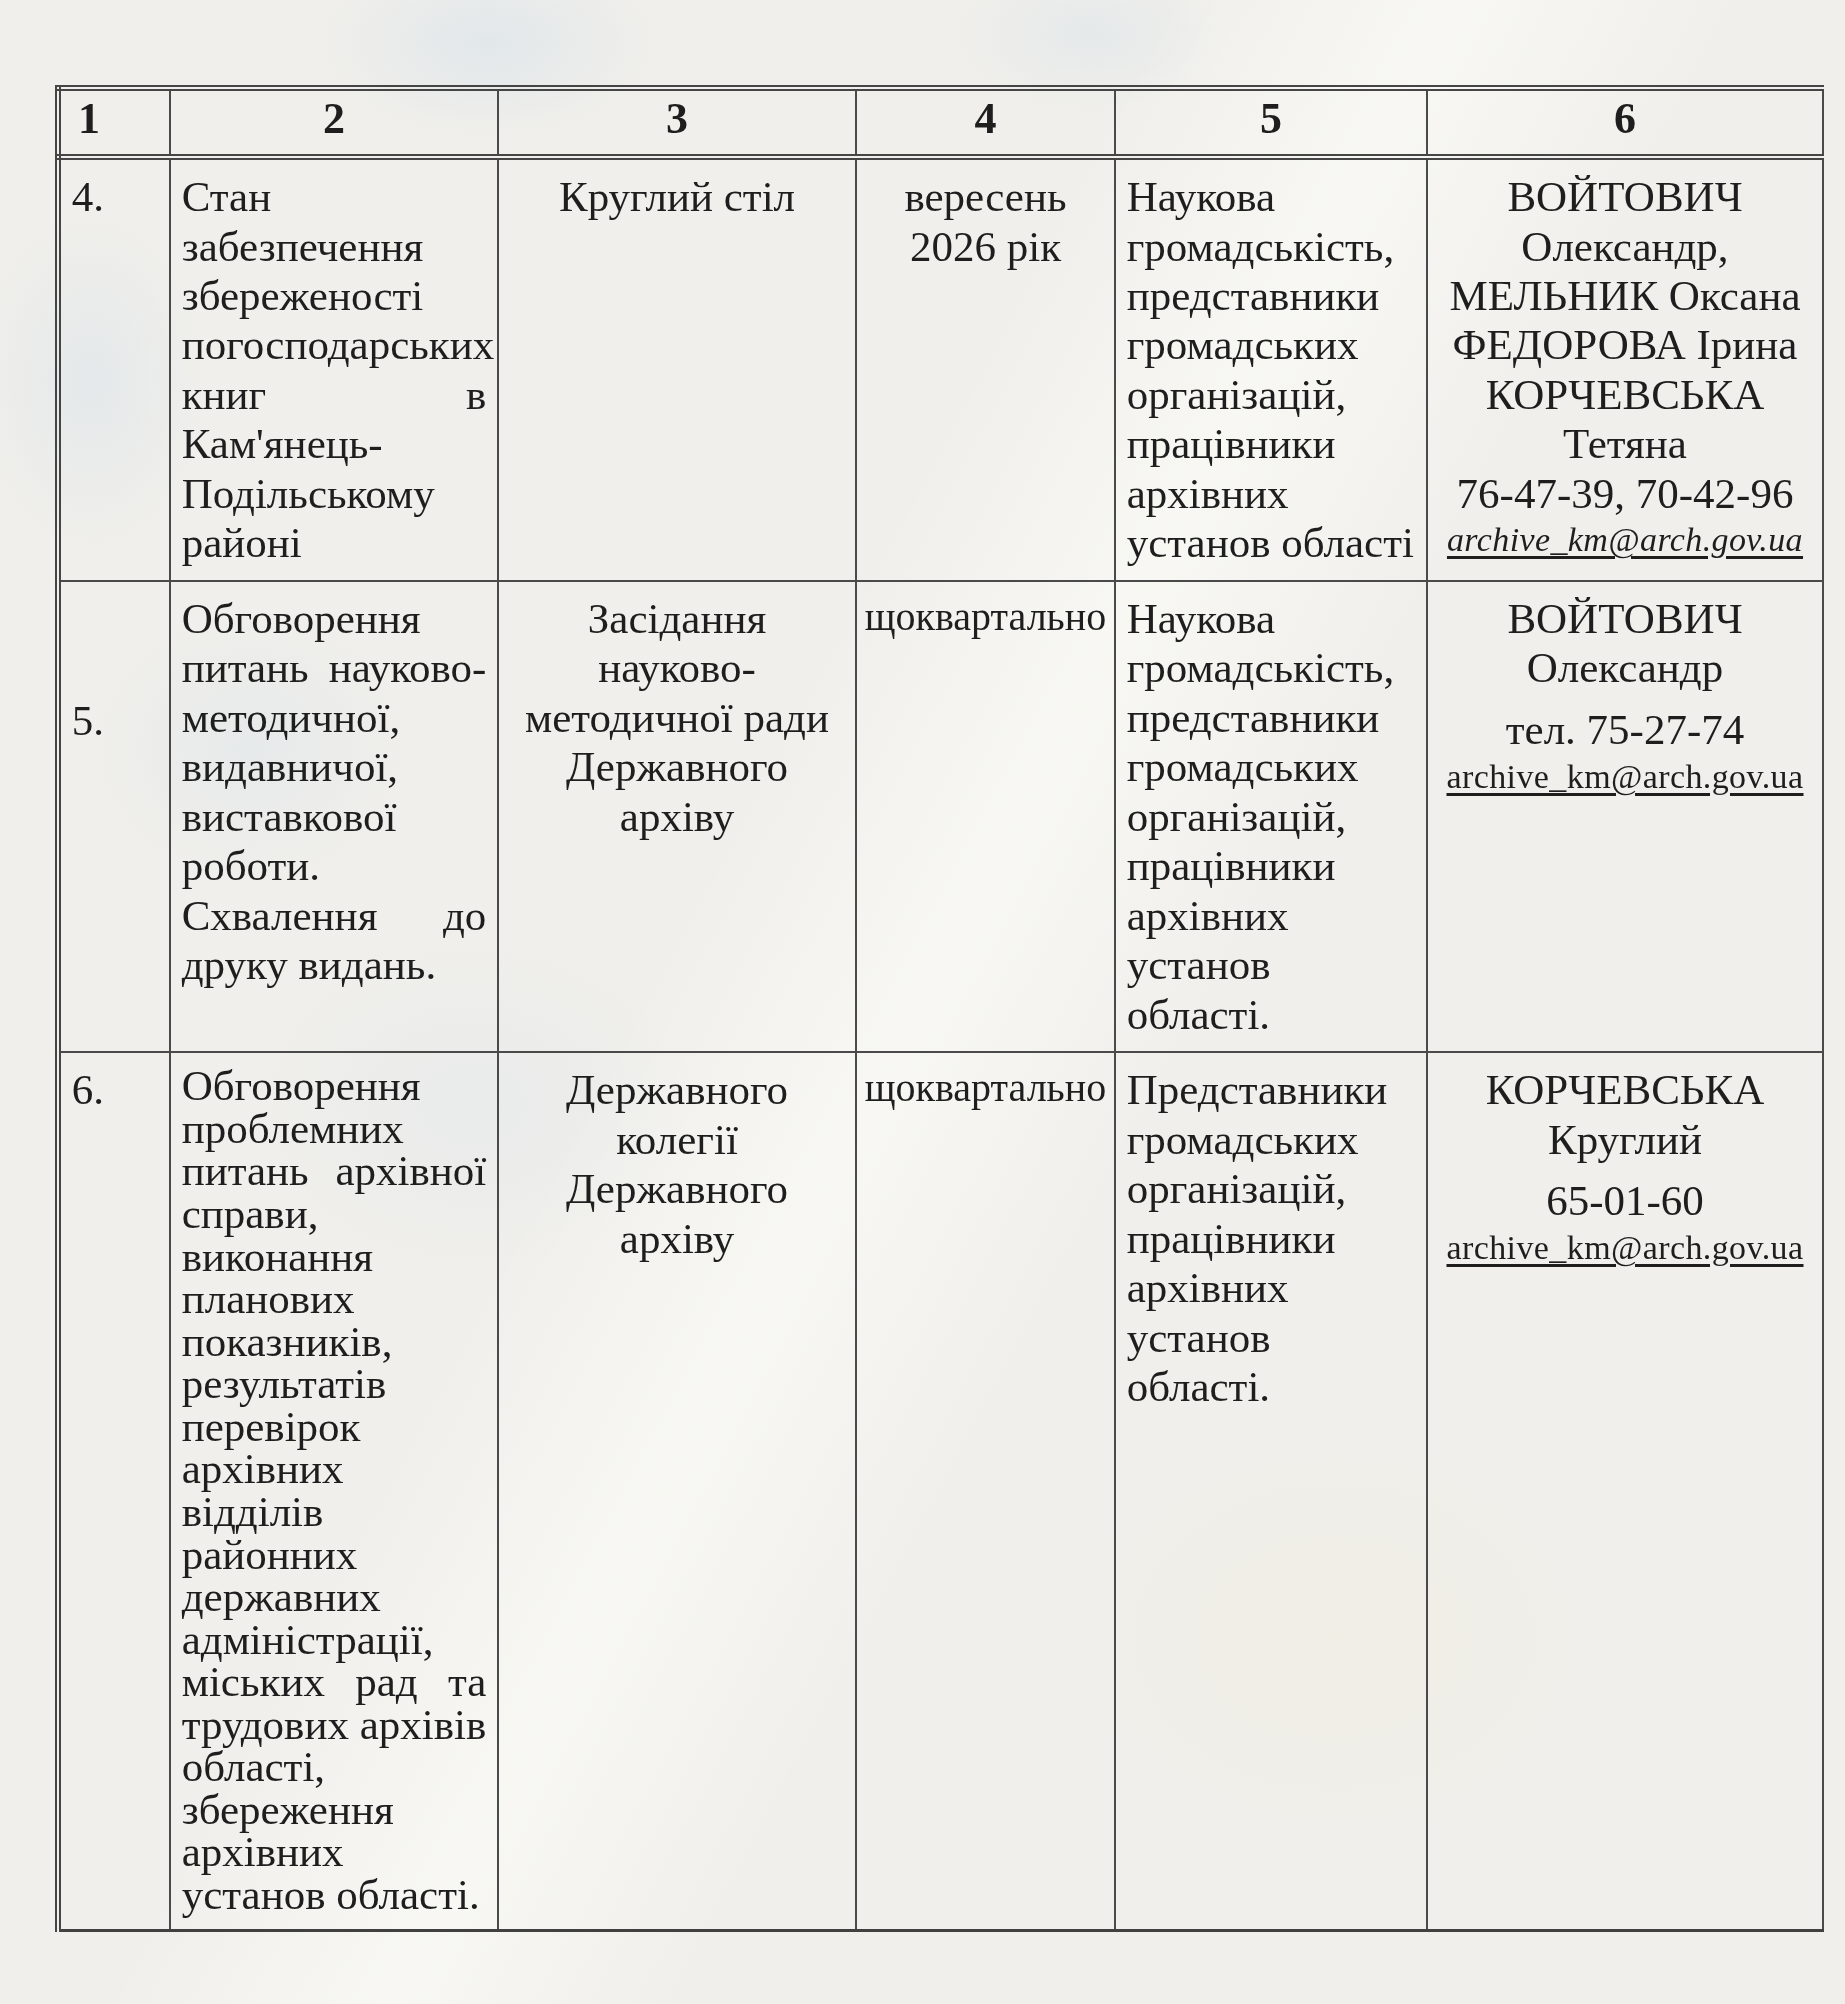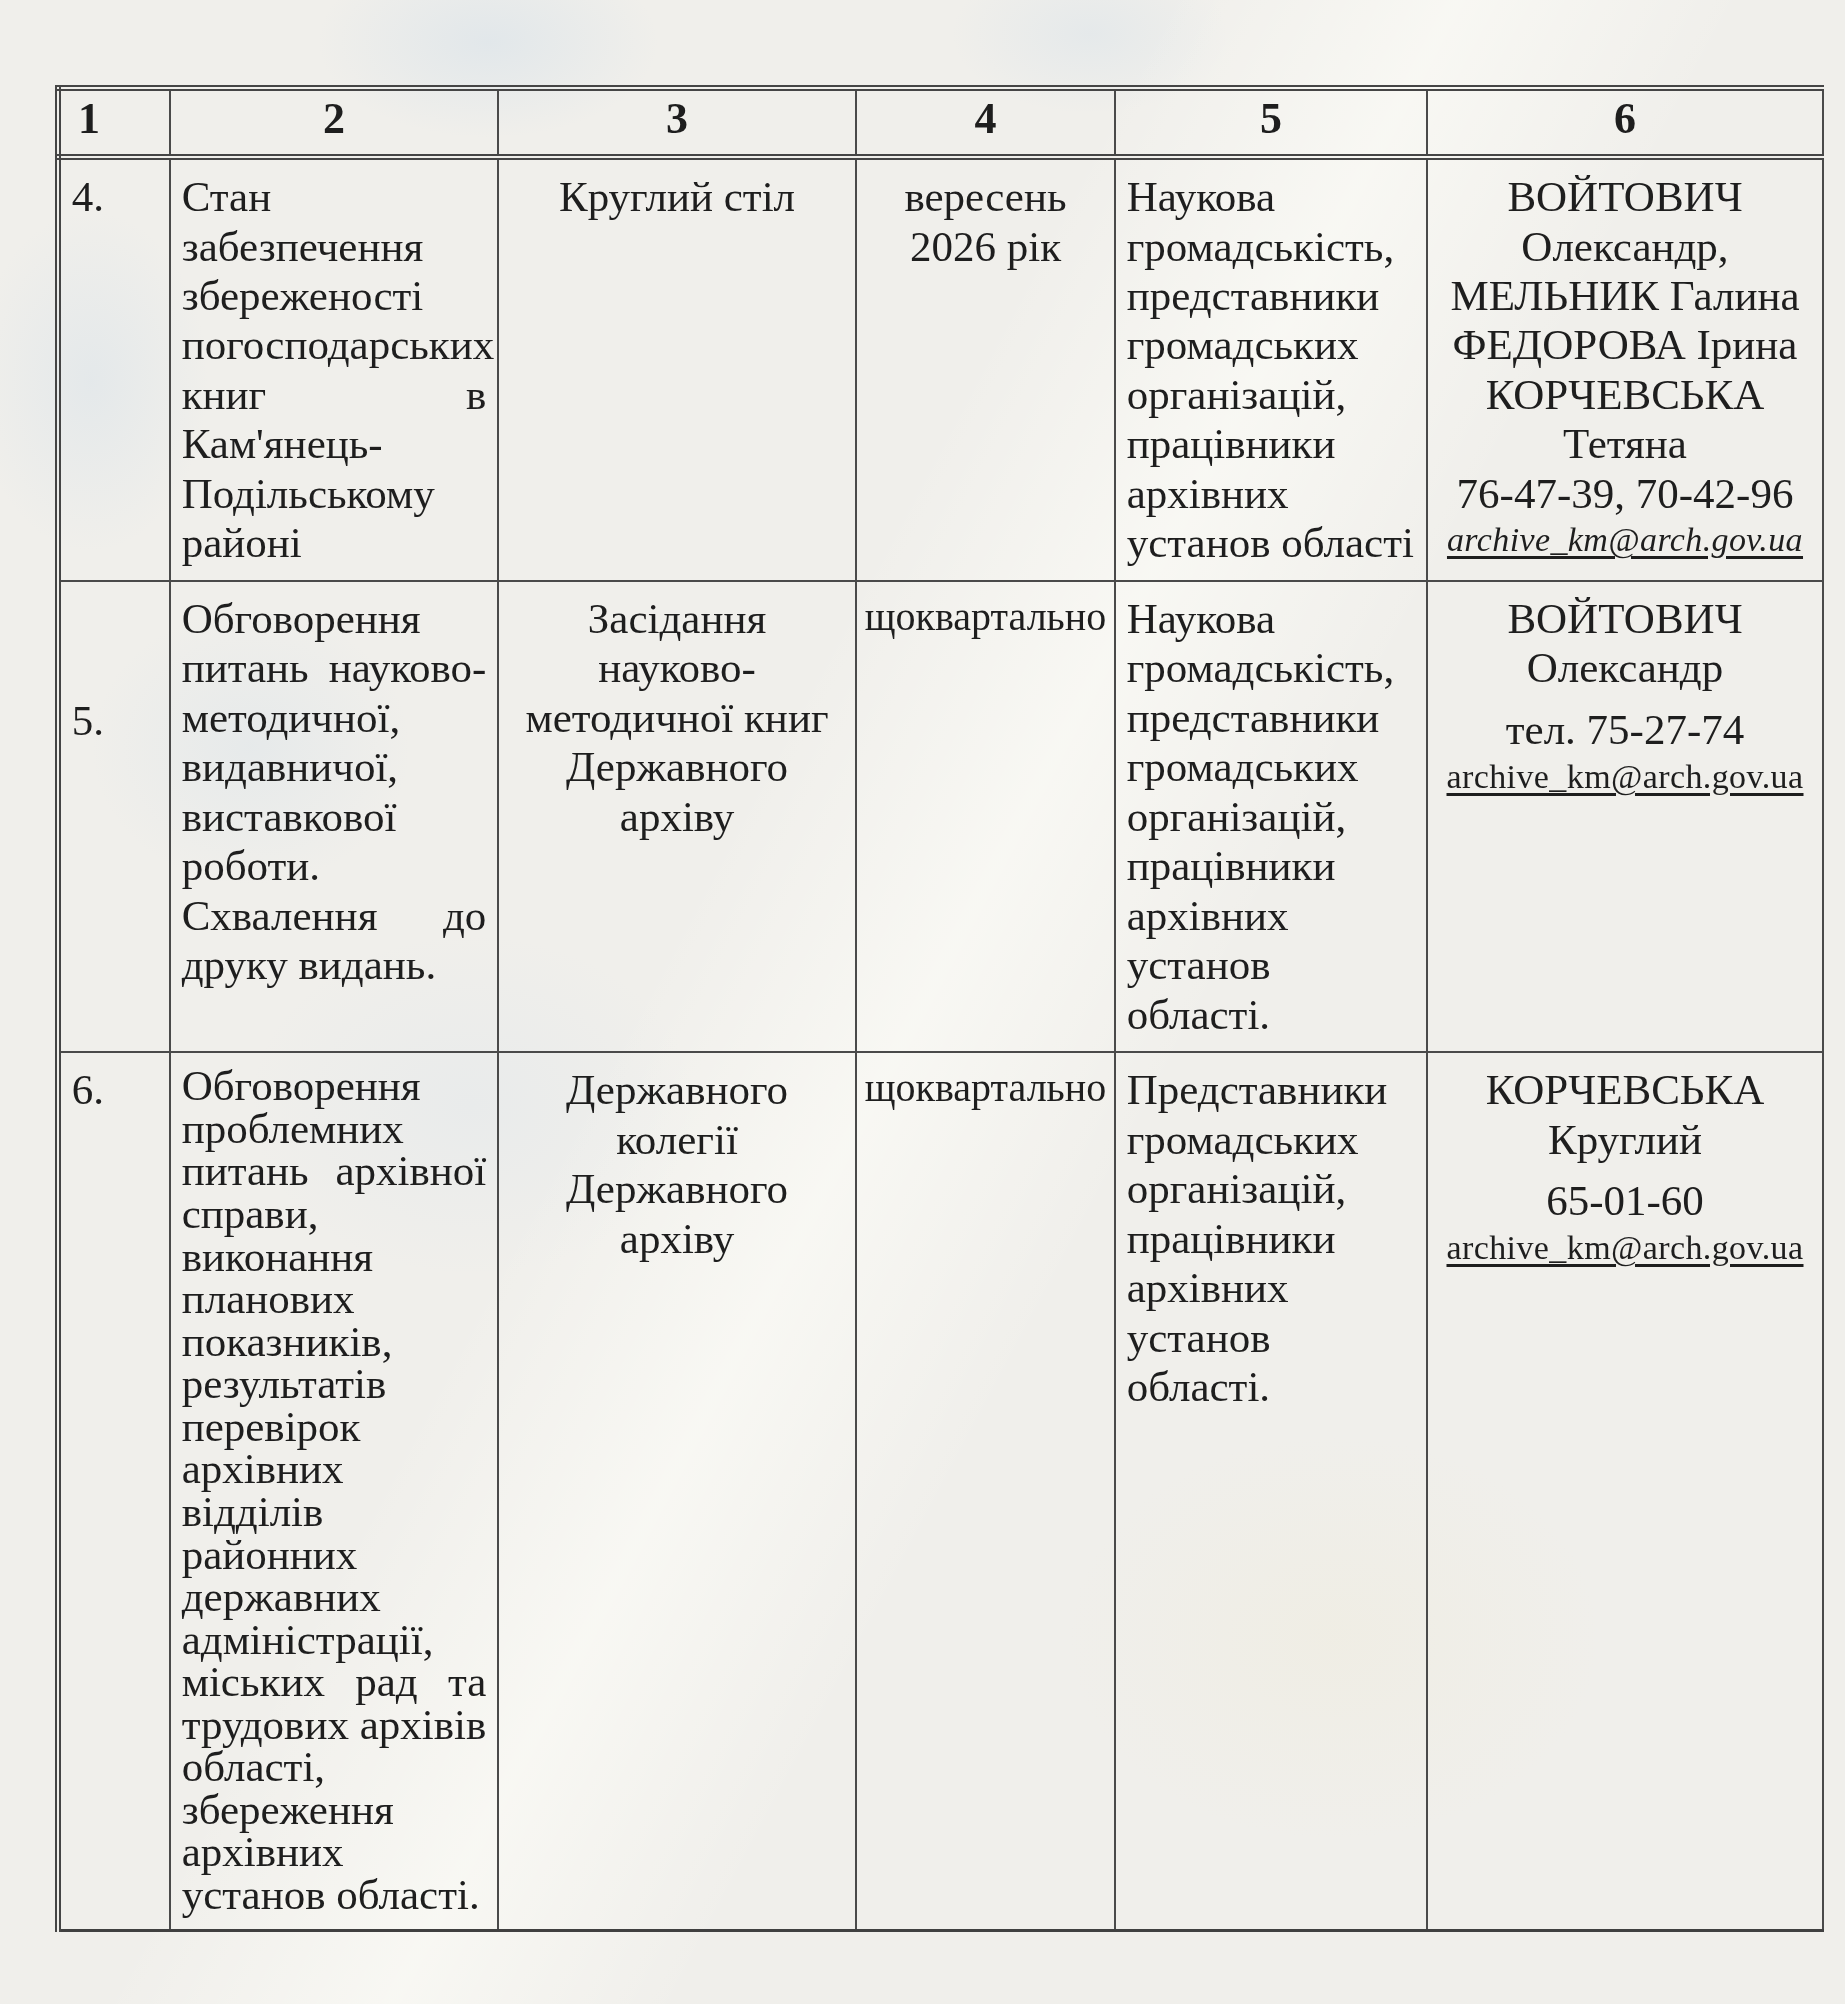--- a/index.html
+++ b/index.html
@@ -108,32 +108,32 @@
       <tr class="r4">
         <td class="c1">4.</td>
         <td class="c2">Стан забезпечення збереженості погосподарських книг в Кам'янець-Подільському районі</td>
         <td class="c3">Круглий стіл</td>
         <td class="c4">вересень
 2026 рік</td>
         <td class="c5">Наукова громадськість, представники громадських організацій, працівники архівних установ області</td>
         <td class="c6">
           <div class="resp-line">ВОЙТОВИЧ</div>
           <div class="resp-line">Олександр,</div>
-          <div class="resp-line">МЕЛЬНИК Галина</div>
+          <div class="resp-line">МЕЛЬНИК Оксана</div>
           <div class="resp-line">ФЕДОРОВА Ірина</div>
           <div class="resp-line">КОРЧЕВСЬКА</div>
           <div class="resp-line">Тетяна</div>
           <div class="phone">76-47-39, 70-42-96</div>
           <div class="email it">archive_km@arch.gov.ua</div>
         </td>
       </tr>
       <tr class="r5">
         <td class="c1">5.</td>
         <td class="c2">Обговорення питань науково-методичної, видавничої, виставкової роботи. Схвалення до друку видань.</td>
-        <td class="c3">Засідання науково-методичної книг Державного архіву</td>
+        <td class="c3">Засідання науково-методичної ради Державного архіву</td>
         <td class="c4 freq">щоквартально</td>
         <td class="c5">Наукова громадськість, представники громадських організацій, працівники архівних установ області.</td>
         <td class="c6">
           <div class="resp-line">ВОЙТОВИЧ</div>
           <div class="resp-line">Олександр</div>
           <div class="phone gap">тел. 75-27-74</div>
           <div class="email">archive_km@arch.gov.ua</div>
         </td>
       </tr>
       <tr class="r6">

